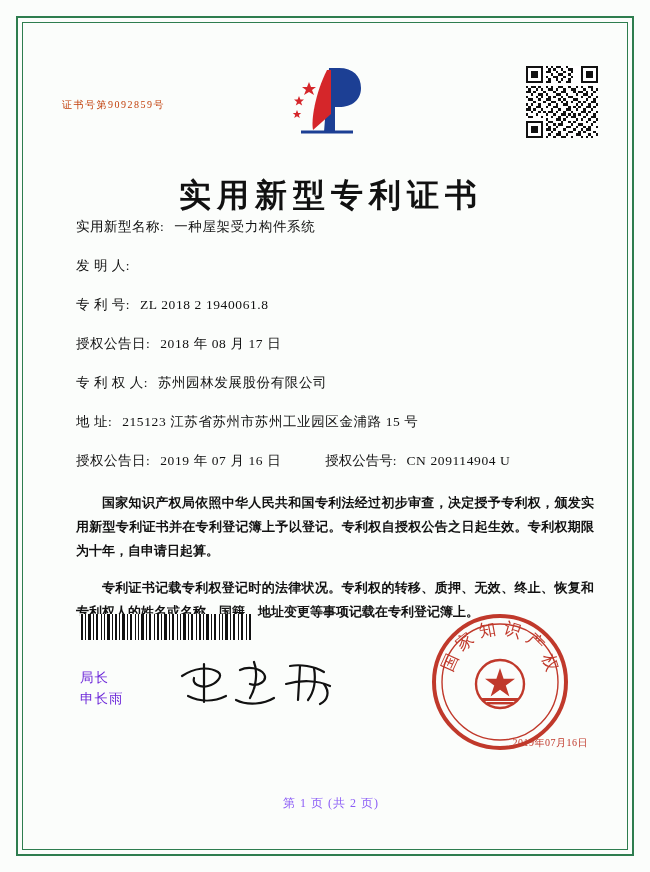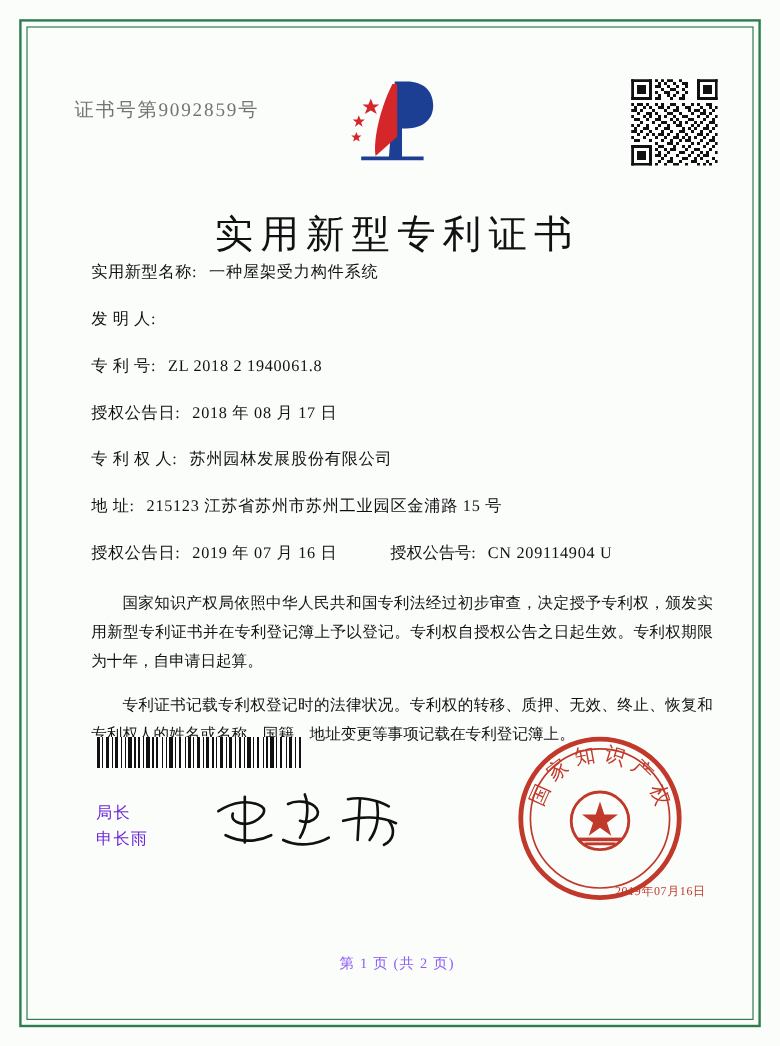--- a/index.html
+++ b/index.html
@@ -49,24 +49,24 @@
   }
 
   
   .top-row {
     position: relative;
     height: 110px;
   }
   .cert-number {
     position: absolute;
     left: 6px;
-    top: 38px;
-    font-size: 16px;
+    top: 54px;
+    font-size: 10px;
     letter-spacing: 1.5px;
-    color: #737373;
+    color: #c2410c;
     white-space: nowrap;
   }
   .logo {
     position: absolute;
     left: 50%;
     top: 18px;
     transform: translateX(-50%);
     width: 96px;
     height: 76px;
   }
@@ -75,21 +75,21 @@
     right: 8px;
     top: 22px;
     width: 72px;
     height: 72px;
   }
 
   .doc-title {
     margin-top: 20px;
     text-align: center;
     font-size: 32px;
-    font-weight: normal;
+    font-weight: bold;
     letter-spacing: 6px;
     color: #111;
     font-family: "Liberation Serif", serif;
   }
 
   .fields {
     padding-left: 20px;
   }
   .field-row {
     display: flex;
@@ -108,20 +108,21 @@
   }
   .field-row.double .second-label {
     margin-left: 44px;
     white-space: nowrap;
   }
 
   .paragraphs {
     margin-top: 12px;
     padding-left: 20px;
     padding-right: 12px;
+    font-weight: bold;
   }
   .para {
     font-size: 13px;
     line-height: 1.85;
     text-indent: 26px;
     text-align: justify;
     color: #111;
     margin-bottom: 4px;
   }
 

